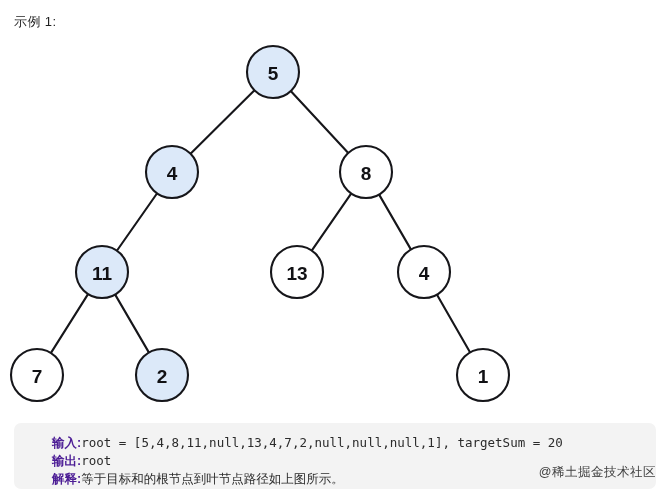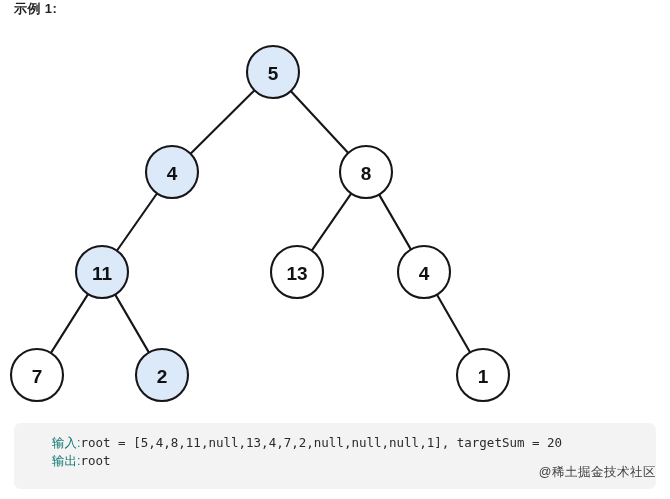--- a/index.html
+++ b/index.html
@@ -12,23 +12,23 @@
     background: #ffffff;
     font-family: "Liberation Sans", "DejaVu Sans", sans-serif;
     color: #1a1a1a;
     overflow: hidden;
     position: relative;
   }
 
   #example-title {
     position: absolute;
     left: 14px;
-    top: 0;
+    top: 13px;
     font-size: 13px;
-    font-weight: bold;
+    font-weight: normal;
     letter-spacing: 0.4px;
     color: #1f1f1f;
   }
 
   #tree-figure {
     position: absolute;
     left: 0;
     top: 30px;
     width: 670px;
     height: 380px;
@@ -75,22 +75,22 @@
 
   .code-line {
     font-family: "DejaVu Sans Mono", "Liberation Mono", monospace;
     font-size: 12.5px;
     line-height: 17px;
     color: #2b2b2b;
     white-space: nowrap;
   }
   .code-key {
     font-family: "Liberation Sans", "DejaVu Sans", sans-serif;
-    font-weight: normal;
-    color: #0f766e;
+    font-weight: bold;
+    color: #4c1d95;
   }
   .code-cn {
     font-family: "Liberation Sans", "DejaVu Sans", sans-serif;
   }
 
   #watermark {
     position: absolute;
     right: 14px;
     bottom: 18px;
     font-size: 12.5px;
@@ -157,15 +157,18 @@
   </svg>
 </div>
 
 <div id="code-block">
   <div class="code-line">
     <span class="code-key">输入:</span><span>root = [5,4,8,11,null,13,4,7,2,null,null,null,1], targetSum = 20</span>
   </div>
   <div class="code-line">
     <span class="code-key">输出:</span><span>root</span>
   </div>
+  <div class="code-line">
+    <span class="code-key">解释:</span><span class="code-cn">等于目标和的根节点到叶节点路径如上图所示。</span>
+  </div>
 </div>
 
 <div id="watermark">@稀土掘金技术社区</div>
 
 </body></html>

